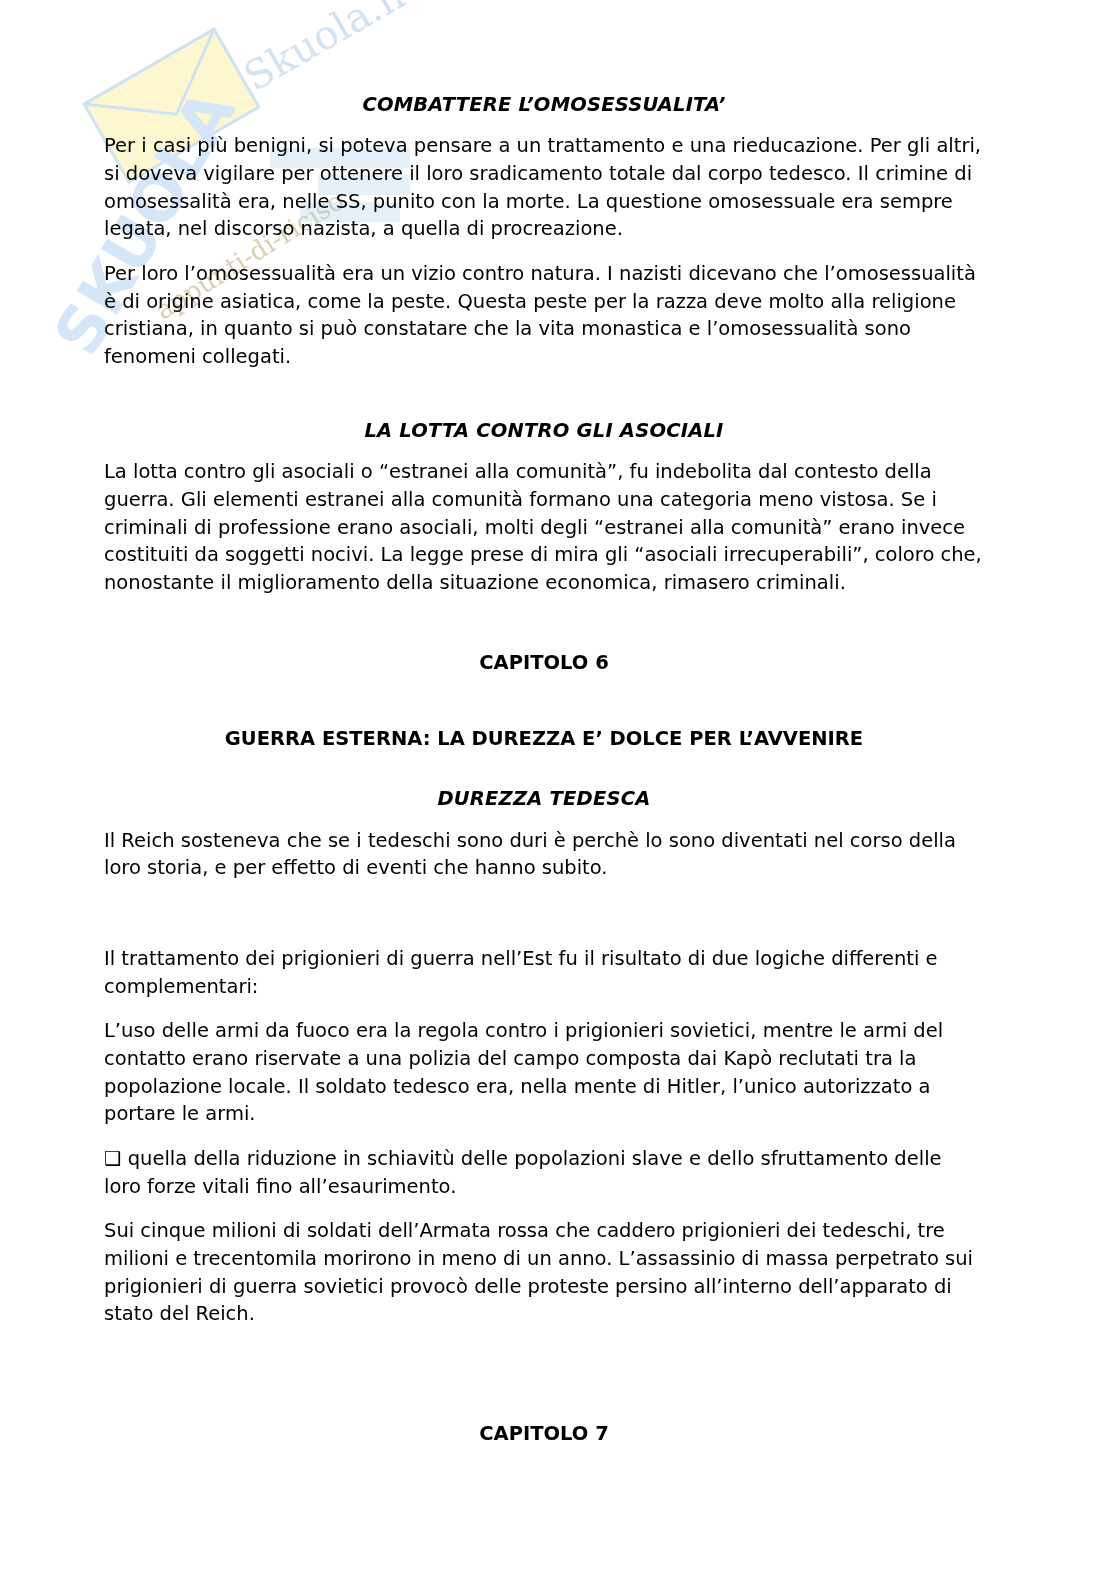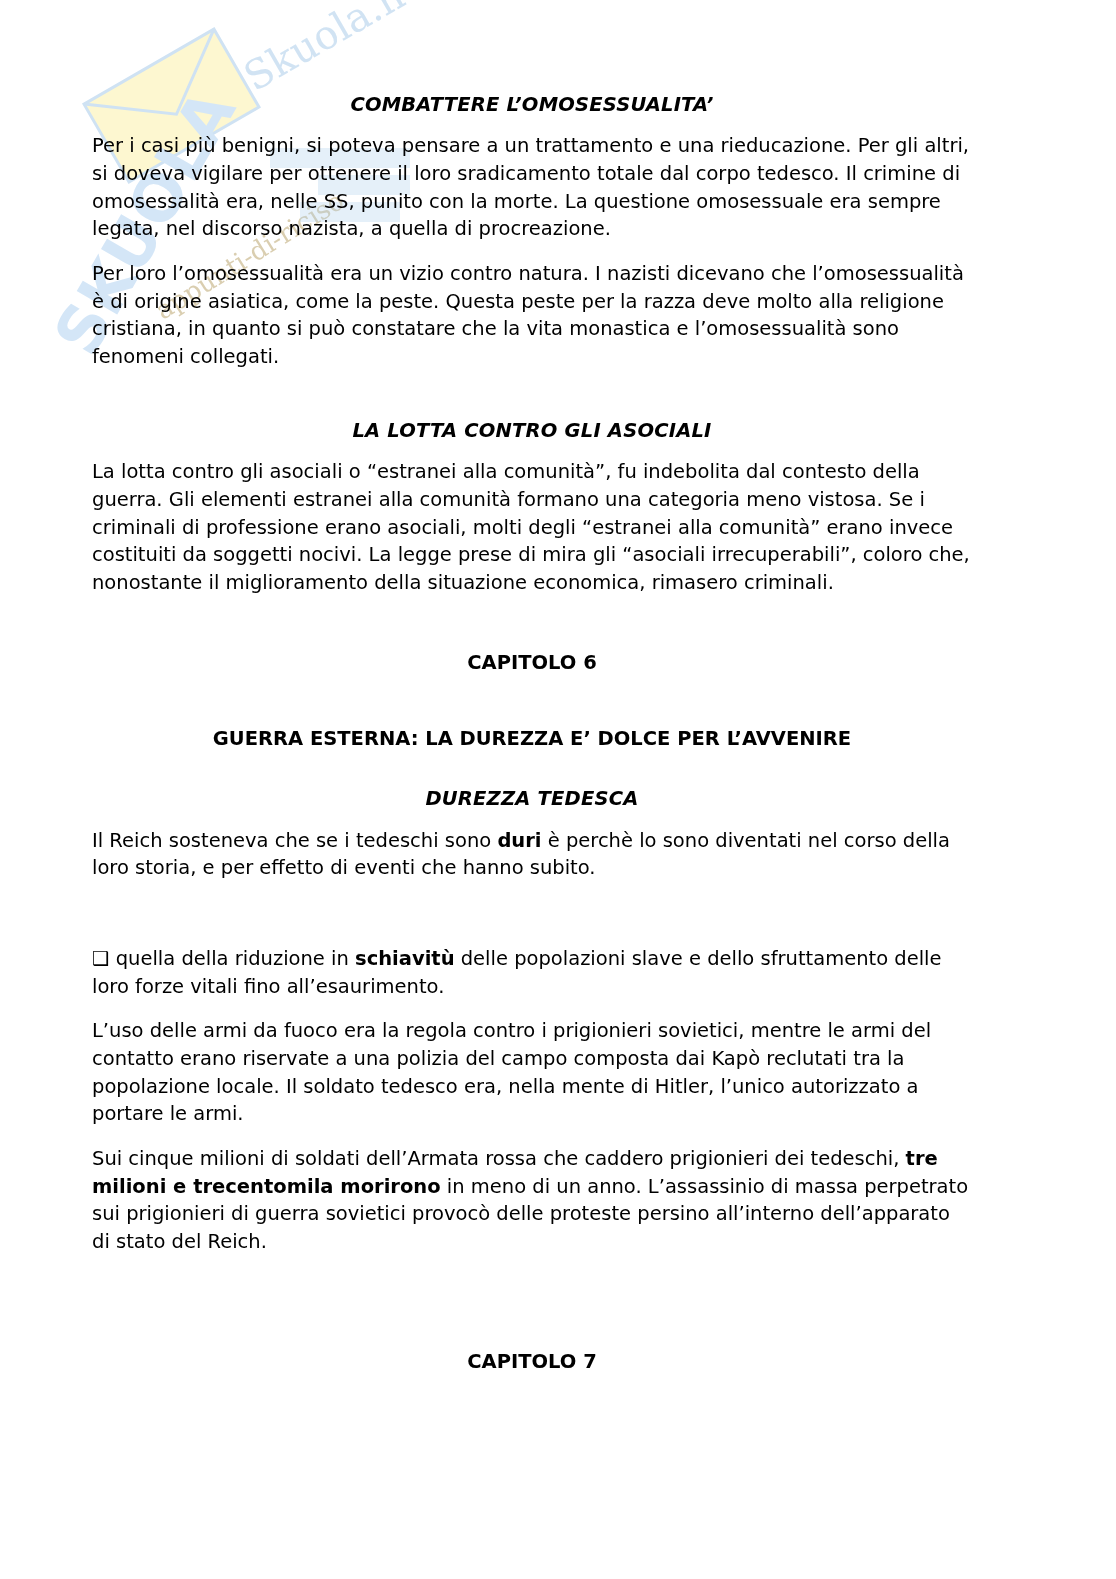--- a/index.html
+++ b/index.html
@@ -11,21 +11,21 @@
     position: relative;
     width: 1116px;
     height: 1579px;
     background: #ffffff;
     font-family: "DejaVu Sans", sans-serif;
     color: #000000;
     overflow: hidden;
   }
   .content {
     position: absolute;
-    left: 92px;
+    left: 104px;
     top: 92px;
     width: 880px;
   }
   .heading-italic {
     text-align: center;
     font-style: italic;
     font-size: 19.5px;
     line-height: 1.35;
     margin: 0 0 14px 0;
     letter-spacing: 0.2px;
@@ -40,21 +40,21 @@
   p.body {
     margin: 0 0 17px 0;
     font-size: 19.5px;
     line-height: 1.42;
     text-align: left;
   }
   .sp-lg { height: 30px; }
   .sp-md { height: 20px; }
   .sp-xl { height: 46px; }
   .sp-xxl { height: 60px; }
-  b { font-weight: bold; }
+  b { font-weight: normal; }
   .bullet-char {
     font-family: "DejaVu Sans", sans-serif;
   }
   
   .wm {
     position: absolute;
     pointer-events: none;
     user-select: none;
   }
   .wm-shape {
@@ -148,25 +148,26 @@
 
     <div class="sp-md"></div>
 
     <h3 class="heading-italic">DUREZZA TEDESCA</h3>
 
     <p class="body"><span>Il Reich sosteneva che se i tedeschi sono </span><b>duri</b><span> è perchè lo sono diventati nel corso della loro storia, e per effetto di eventi che hanno subito.</span></p>
 
     <div class="sp-xl"></div>
 
 
+    <p class="body"><span>Il trattamento dei </span><b>prigionieri di guerra</b><span> nell’Est fu il risultato di due logiche differenti e complementari:</span></p>
 
 
+    <p class="body">L’uso delle armi da fuoco era la regola contro i prigionieri sovietici, mentre le armi del contatto erano riservate a una polizia del campo composta dai Kapò reclutati tra la popolazione locale. Il soldato tedesco era, nella mente di Hitler, l’unico autorizzato a portare le armi.</p>
+
     <p class="body"><span class="bullet-char">❑</span><span> quella della riduzione in </span><b>schiavitù</b><span> delle popolazioni slave e dello sfruttamento delle loro forze vitali fino all’esaurimento.</span></p>
-
-    <p class="body">L’uso delle armi da fuoco era la regola contro i prigionieri sovietici, mentre le armi del contatto erano riservate a una polizia del campo composta dai Kapò reclutati tra la popolazione locale. Il soldato tedesco era, nella mente di Hitler, l’unico autorizzato a portare le armi.</p>
 
     <p class="body"><span>Sui cinque milioni di soldati dell’Armata rossa che caddero prigionieri dei tedeschi, </span><b>tre milioni e trecentomila morirono</b><span> in meno di un anno. L’assassinio di massa perpetrato sui prigionieri di guerra sovietici provocò delle proteste persino all’interno dell’apparato di stato del Reich.</span></p>
 
     <div class="sp-xxl"></div>
 
     <h2 class="heading-bold">CAPITOLO 7</h2>
 
   </div>
 </div>
 

